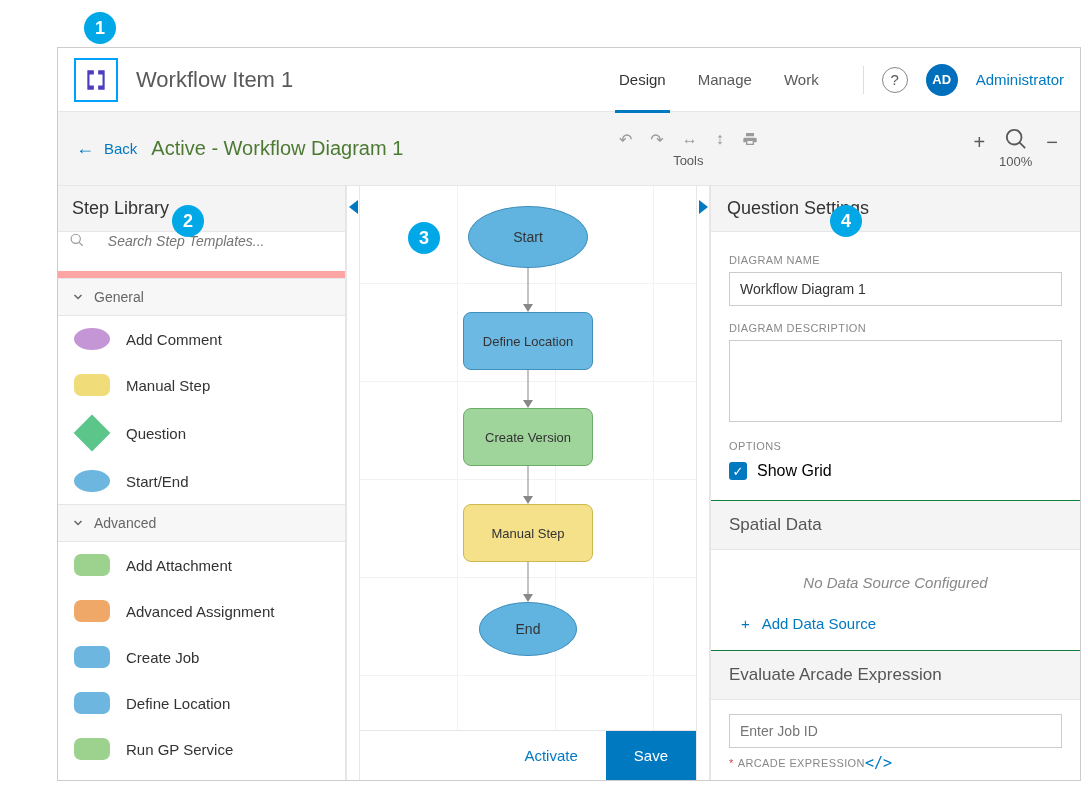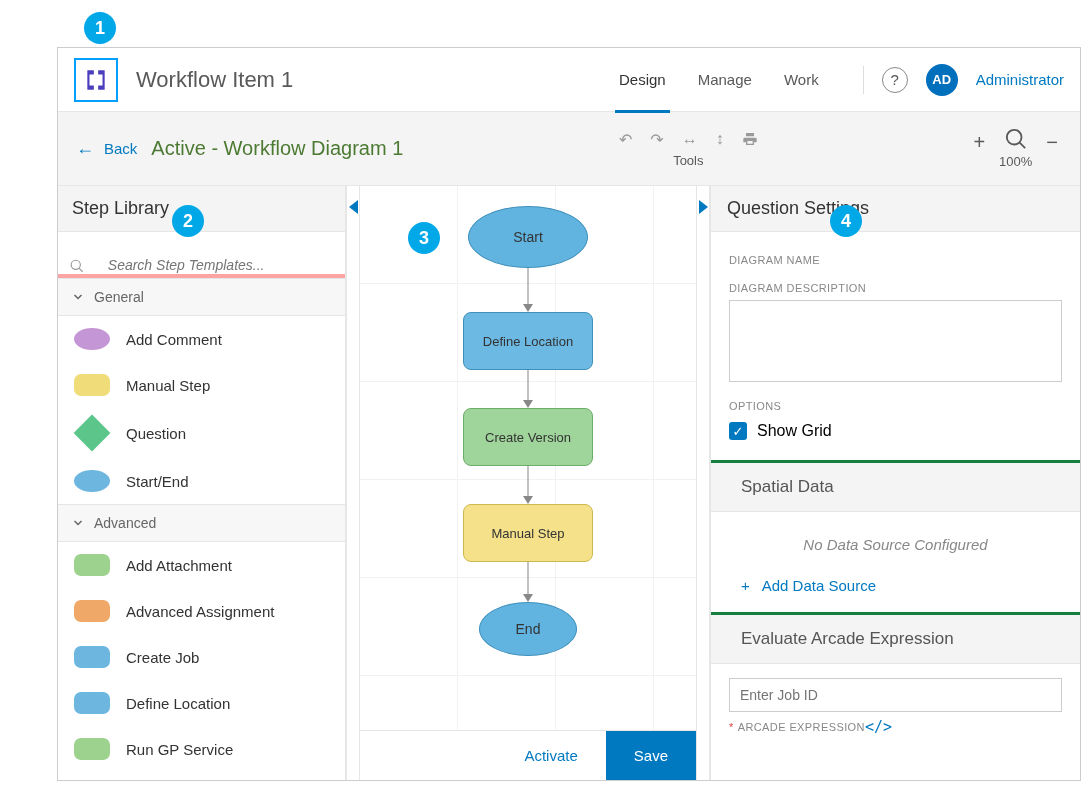--- a/index.html
+++ b/index.html
@@ -36,21 +36,21 @@
   .zoom-pct { font-size:13px; color:#595959; margin-top:4px;}
   .zoom-btn { cursor:pointer; font-size:20px; color:#595959; line-height:1; padding-top:4px;}
   .mag-icon { width:22px; height:22px; color:#595959;}
 
   
   .main { flex:1; display:flex; min-height:0; }
   
   
   .left { width:288px; border-right:1px solid #e6e6e6; display:flex; flex-direction:column; background:#fff;}
   .left-head { height:46px; background:#F4F4F4; border-bottom:1px solid #e6e6e6; display:flex; align-items:center; padding:0 14px; font-size:18px; color:#333;}
-  .search-row { height:46px; display:flex; align-items:flex-end; gap:22px; padding:0 12px; border-bottom:4px solid #fca5a5;}
+  .search-row { height:46px; display:flex; align-items:flex-start; gap:22px; padding:0 12px; border-bottom:7px solid #fca5a5;}
   .search-row input { border:none; outline:none; font-size:14px; font-style:italic; color:#999; width:100%;}
   .search-ico { color:#999; }
   .category { display:flex; align-items:center; gap:10px; padding:10px 14px; background:#F7F7F7; border-top:1px solid #e6e6e6; border-bottom:1px solid #e6e6e6; font-size:14px; color:#666;}
   .category .chev { transform:rotate(0deg); color:#666;}
   .step-item { display:flex; align-items:center; gap:16px; padding:12px 16px; font-size:15px; color:#333; cursor:grab;}
   .shape { width:36px; height:22px; flex:0 0 36px;}
   .shape.oval-purple { background:#C596D6; border-radius:50%;}
   .shape.rect-yellow { background:#F0DC78; border-radius:7px;}
   .shape.diamond-green { background:#5BC58A; width:26px; height:26px; transform:rotate(45deg); margin:0 5px; flex:0 0 26px;}
   .shape.oval-blue { background:#6CB6E0; border-radius:50%;}
@@ -88,21 +88,21 @@
 
   
   .right { width:370px; border-left:1px solid #e6e6e6; background:#fff; display:flex; flex-direction:column; overflow-y:auto;}
   .right-head { height:46px; background:#F4F4F4; border-bottom:1px solid #e6e6e6; display:flex; align-items:center; padding:0 16px; font-size:18px; color:#333;}
   .form-area { padding:14px 18px 20px 18px;}
   .flabel { font-size:11px; letter-spacing:0.4px; color:#888; margin-top:8px; margin-bottom:6px;}
   .txt-input { width:100%; border:1px solid #ccc; padding:8px 10px; font-size:14px; color:#333;}
   .txt-area { width:100%; height:82px; border:1px solid #ccc; padding:8px 10px; font-size:14px; resize:none;}
   .chk-row { display:flex; align-items:center; gap:10px; margin-top:10px;}
   .chk { width:18px; height:18px; background:#0079C1; border-radius:3px; display:flex; align-items:center; justify-content:center; color:#fff; font-size:13px; cursor:pointer;}
-  .section-head { background:#F4F4F4; border-top:3px solid #15803d; border-bottom:1px solid #e6e6e6; padding:14px 30px; font-size:17px; color:#555;}
+  .section-head { background:#F4F4F4; border-top:1px solid #15803d; border-bottom:1px solid #e6e6e6; padding:14px 18px; font-size:17px; color:#555;}
   .no-src { text-align:center; font-style:italic; color:#888; font-size:15px; padding:24px 0 12px;}
   .add-link { color:#0079C1; font-size:15px; padding:12px 0 18px 30px; cursor:pointer;}
   .add-link .plus { margin-right:12px;}
   .req { color:#D04848; margin-right:4px;}
   .info-circ { display:inline-flex; width:14px;height:14px;border:1.2px solid #0079C1;border-radius:50%;align-items:center;justify-content:center;font-size:10px;color:#0079C1;margin-left:6px;}
   .job-input { width:100%; border:1px solid #ccc; padding:8px 10px; font-size:14px; color:#aaa;}
   .arcade-row { display:flex; justify-content:flex-start; align-items:center; padding:0 18px 4px 18px;}
   .code-ico { color:#0079C1; font-size:15px; font-family:monospace; cursor:pointer;}
 
   
@@ -254,20 +254,21 @@
       </div>
 
       <div class="gutter">
           <div class="caret caret-right"></div>
         </div>
 
       <div class="right">
         <div class="right-head">Question Settings</div>
         <div class="form-area">
           <div class="flabel">DIAGRAM NAME</div>
+          <input class="txt-input" value="Workflow Diagram 1" style="">
           <div class="flabel" style="margin-top:16px;">DIAGRAM DESCRIPTION</div>
           <textarea class="txt-area" style=""></textarea>
           <div class="flabel" style="margin-top:14px;">OPTIONS</div>
           <div class="chk-row">
             <div class="chk">✓</div>
             <span>Show Grid</span>
           </div>
         </div>
         <div class="section-head">Spatial Data</div>
         <div class="no-src">No Data Source Configured</div>

